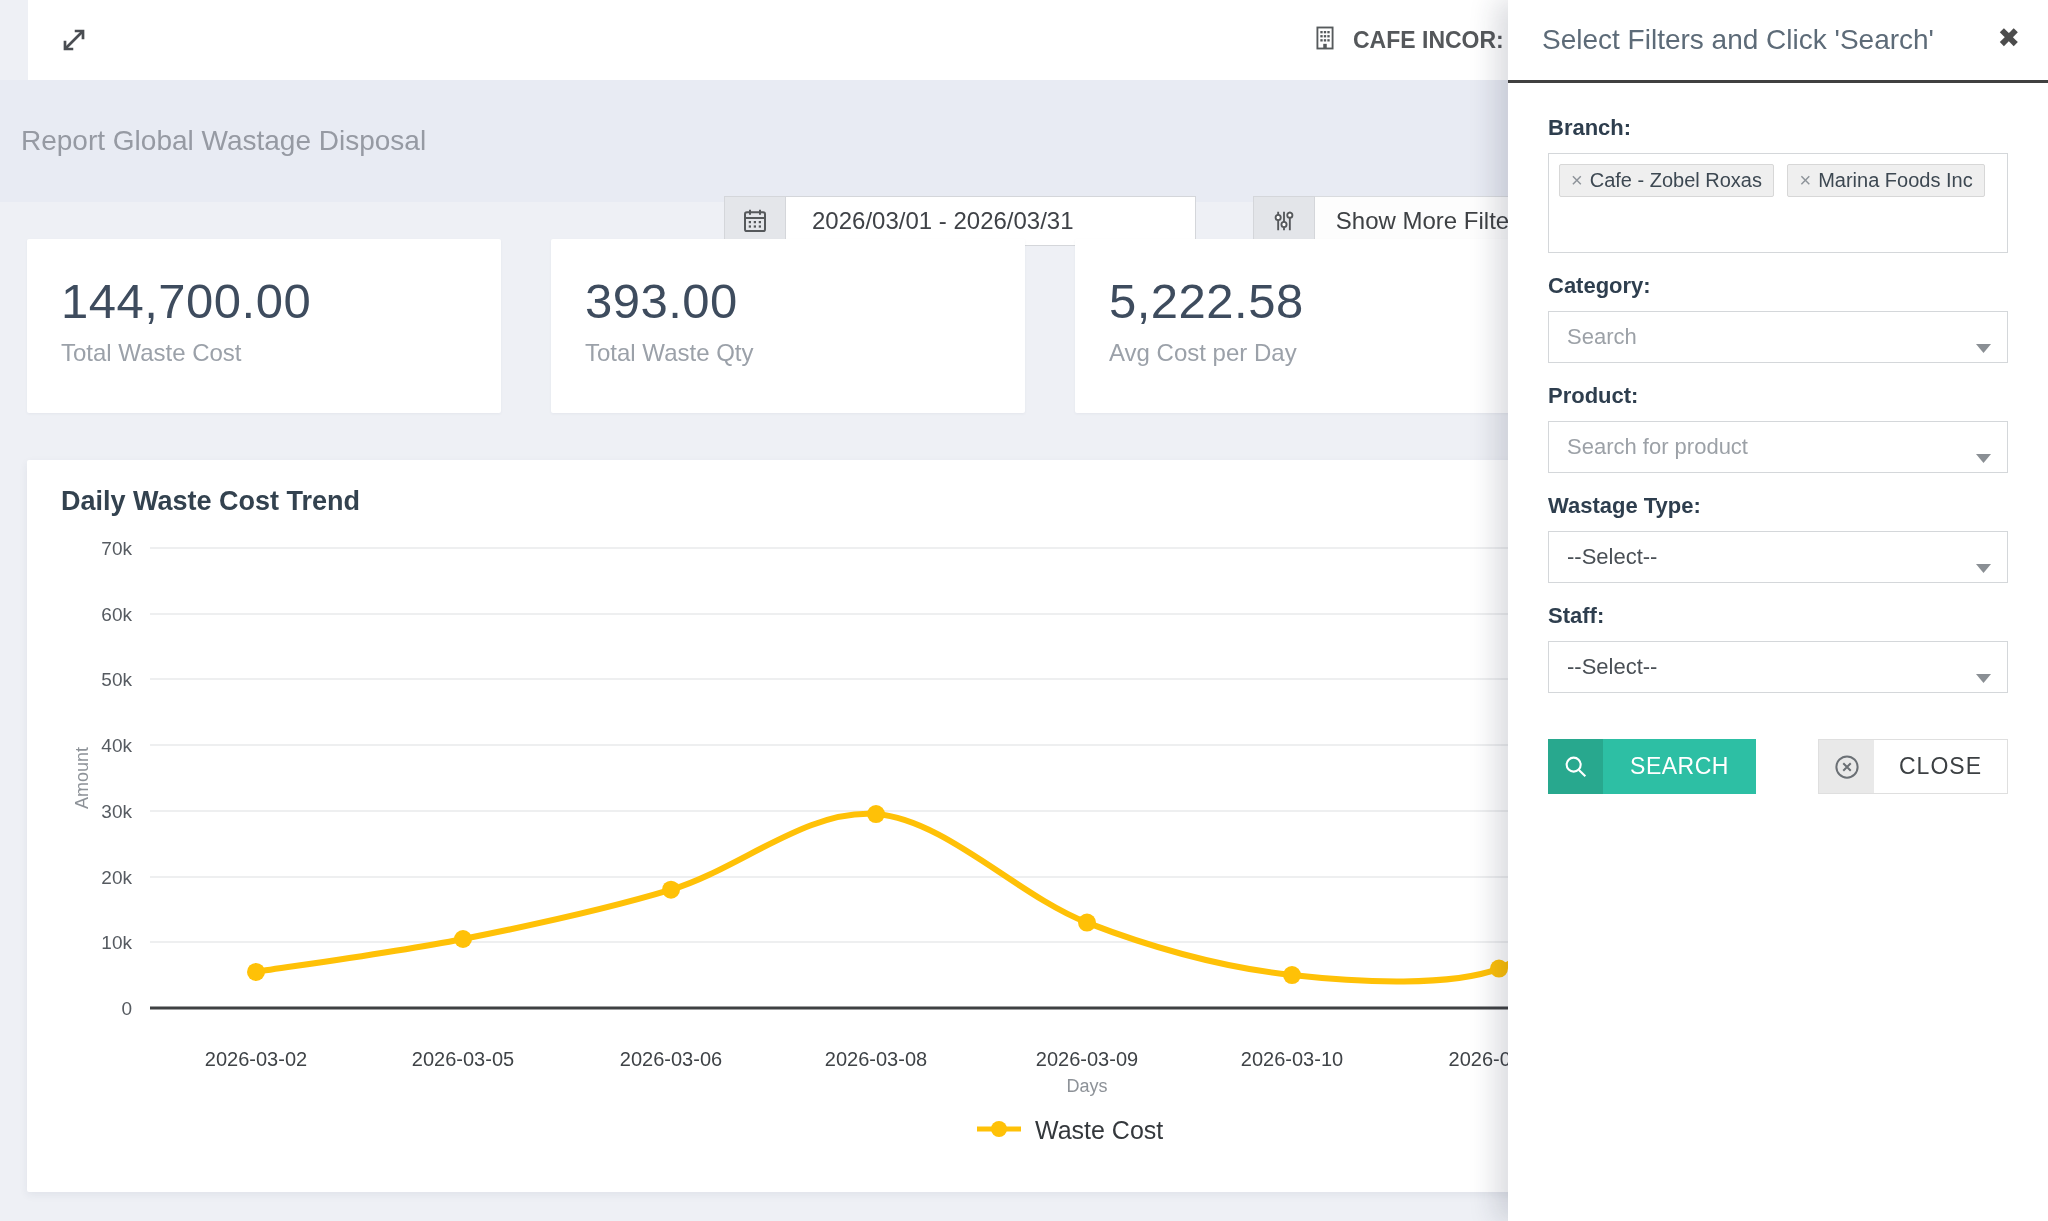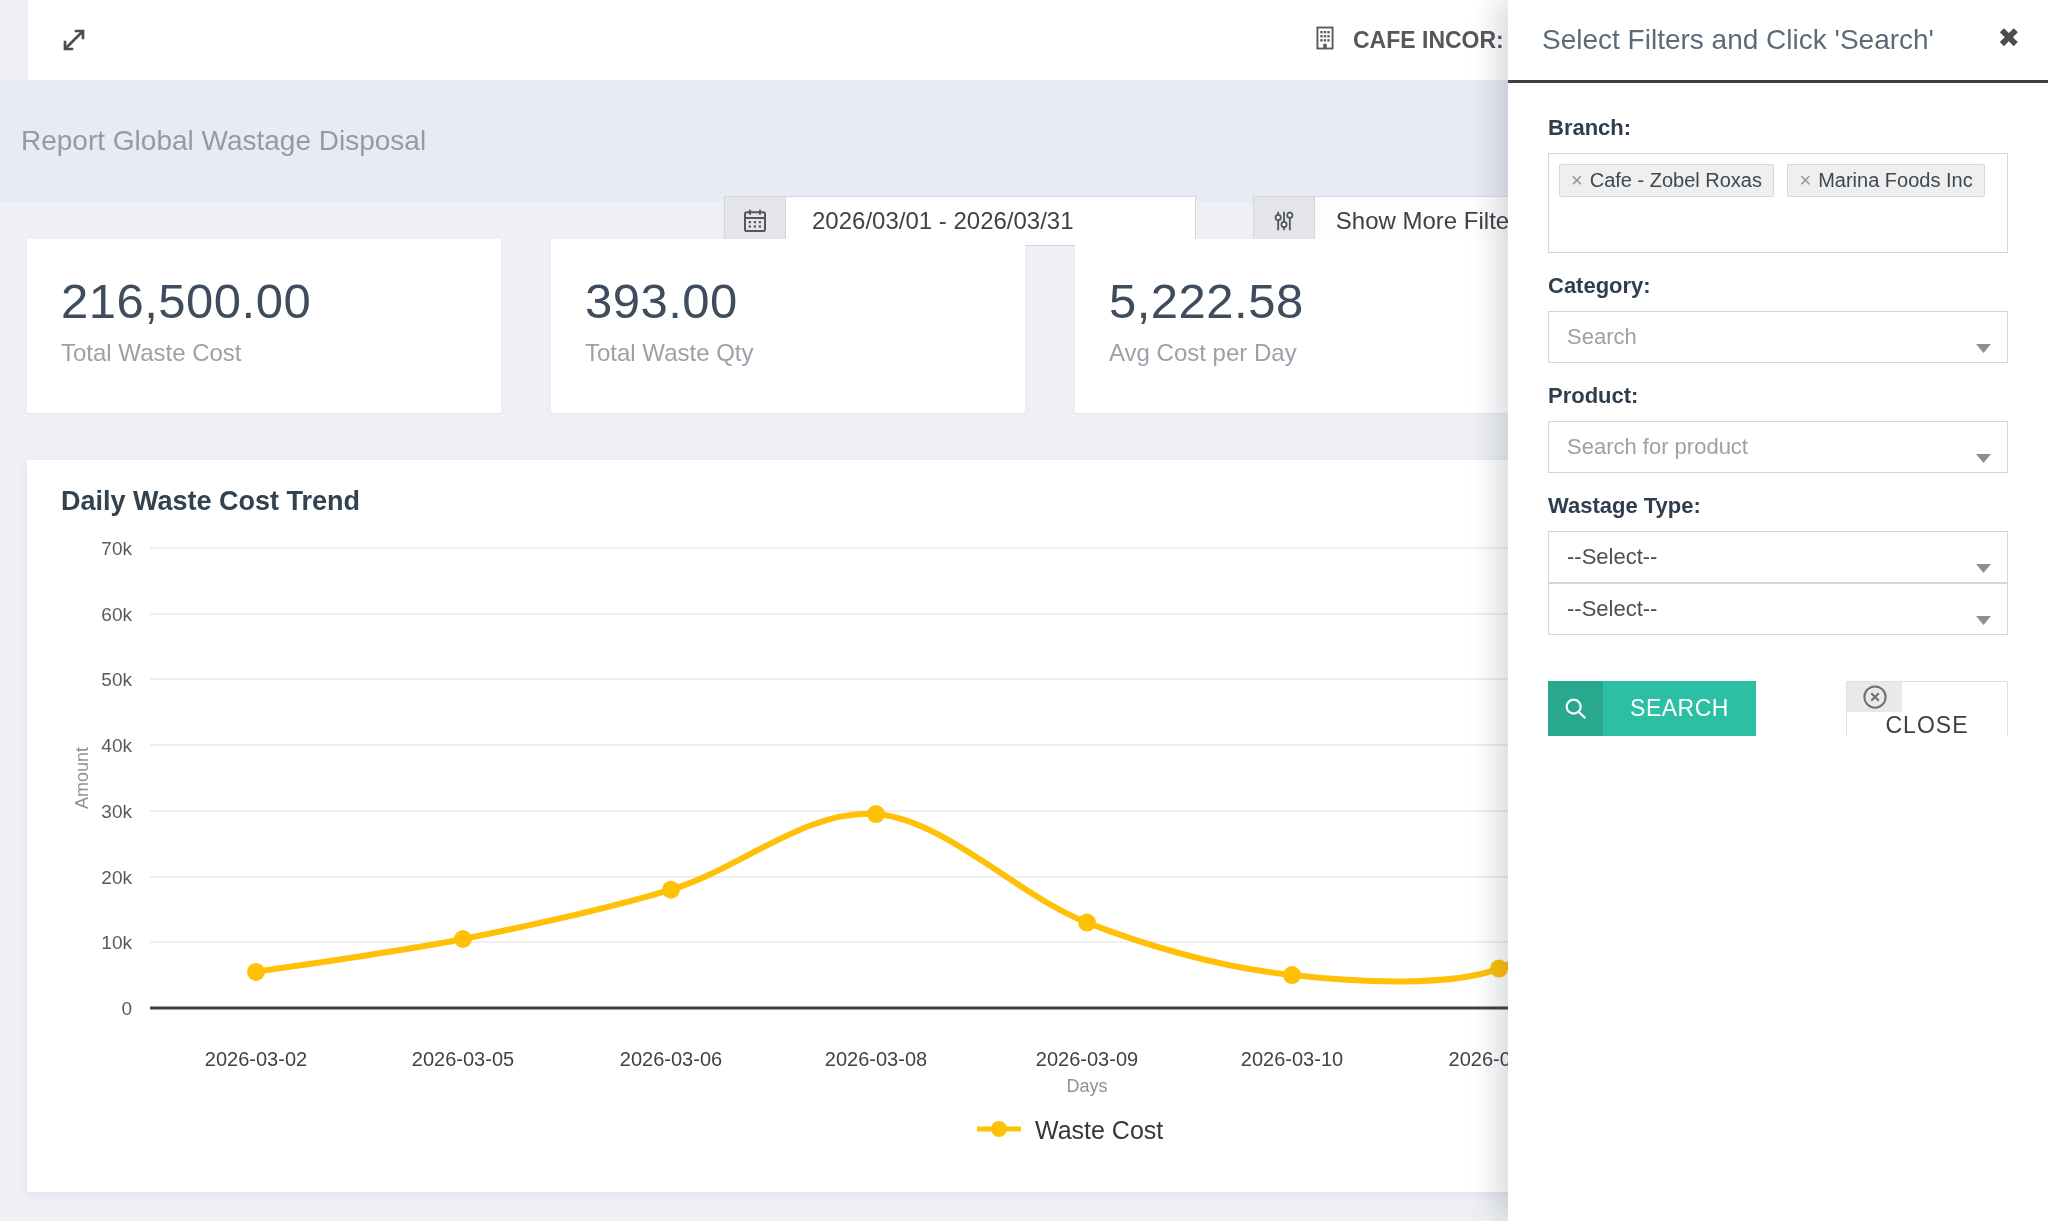--- a/index.html
+++ b/index.html
@@ -58,21 +58,21 @@
   .select .ph{color:#9ca1a7;}
   .select .val{color:#494f55;}
   .caret{position:absolute;right:16px;top:22px;}
   .btn-row{display:flex;justify-content:space-between;margin-top:46px;}
   .btn{display:flex;height:55px;cursor:pointer;}
   .btn .icon-cell{width:55px;display:flex;align-items:center;justify-content:center;}
   .btn .txt{display:flex;align-items:center;justify-content:center;font-size:23px;letter-spacing:.5px;}
   .btn-search{width:208px;}
   .btn-search .icon-cell{background:#28a88e;}
   .btn-search .txt{flex:1;background:#2dbfa4;color:#ffffff;}
-  .btn-close{width:162px;border:1px solid #dfdfdf;box-sizing:border-box;flex-direction:column;}
+  .btn-close{width:190px;border:1px solid #dfdfdf;box-sizing:border-box;}
   .btn-close .icon-cell{background:#e9e9e9;}
   .btn-close .txt{flex:1;background:#ffffff;color:#3c4043;letter-spacing:1px;}
 
   svg text{font-family:"Liberation Sans",sans-serif;}
 </style>
 </head>
 <body>
 
 <div class="stage">
 
@@ -137,21 +137,21 @@
           <circle cx="7" cy="9" r="2.2"></circle>
             <circle cx="12" cy="15" r="2.2"></circle>
             <circle cx="17" cy="7" r="2.2"></circle>
         </svg>
       </div>
       <div class="filters-label">Show More Filters</div>
     </div>
   </div>
 
   <div class="card" style="left:27px;">
-    <div class="num">216,500.00</div>
+    <div class="num">144,700.00</div>
     <div class="lbl">Total Waste Cost</div>
   </div>
   <div class="card" style="left:551px;">
     <div class="num">393.00</div>
     <div class="lbl">Total Waste Qty</div>
   </div>
   <div class="card" style="left:1075px;">
     <div class="num">5,222.58</div>
     <div class="lbl">Avg Cost per Day</div>
   </div>
@@ -261,20 +261,21 @@
       <div class="f-label">Wastage Type:</div>
       <div class="select">
         <span class="val">--Select--</span>
         <span class="caret">
           <svg width="15" height="10" viewBox="0 0 15 10">
               <polygon points="0,0 15,0 7.5,9" fill="#8a8f94"></polygon>
             </svg>
         </span>
       </div>
 
+      <div class="f-label">Staff:</div>
       <div class="select">
         <span class="val">--Select--</span>
         <span class="caret">
           <svg width="15" height="10" viewBox="0 0 15 10">
               <polygon points="0,0 15,0 7.5,9" fill="#8a8f94"></polygon>
             </svg>
         </span>
       </div>
 
       <div class="btn-row">

